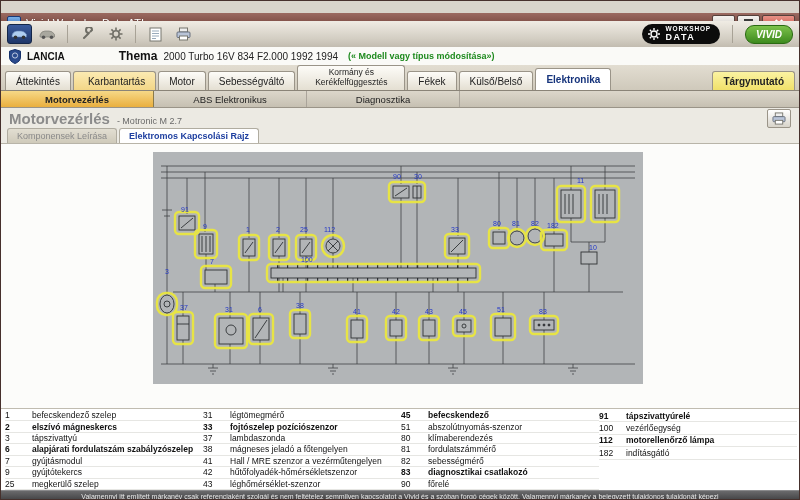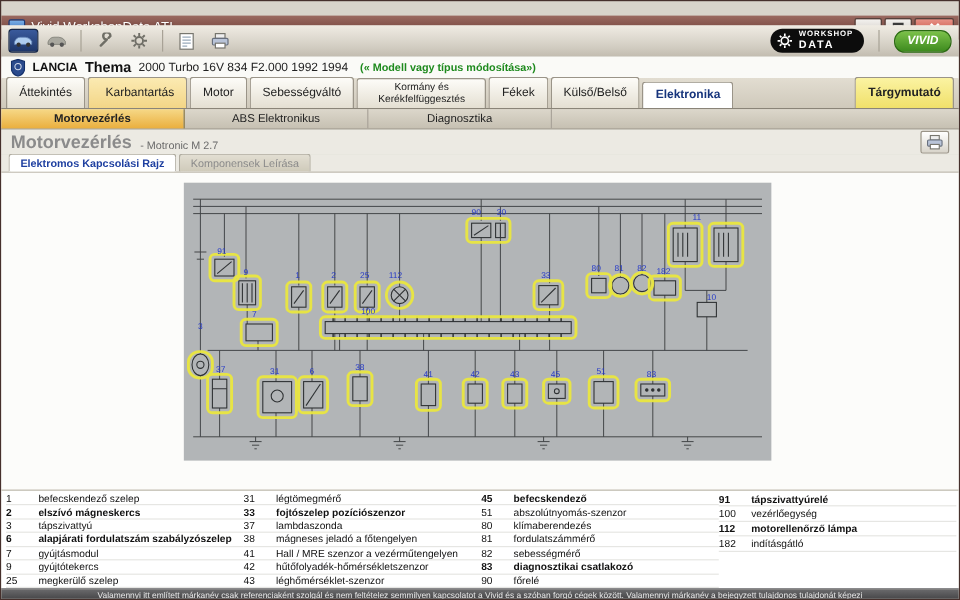--- a/index.html
+++ b/index.html
@@ -26,27 +26,27 @@
   .logos{margin-left:auto;display:flex;align-items:center;gap:8px;}
   .wsd-logo{height:20px;background:#0c0c0c;border-radius:10px;color:#fff;display:flex;align-items:center;padding:0 9px 0 5px;gap:5px;}
   .wsd-text{line-height:1;display:flex;flex-direction:column;}
   .wsd-text .l1{font-size:6.5px;font-weight:bold;letter-spacing:.8px;}
   .wsd-text .l2{font-size:9px;font-weight:bold;letter-spacing:1.5px;}
   .vivid-logo{width:48px;height:19px;background:linear-gradient(#7cc24a,#3d8a1e);border-radius:9px;color:#fff;font-style:italic;font-weight:bold;font-size:10px;display:flex;align-items:center;justify-content:center;border:1px solid #2a6a12;box-sizing:border-box;}
 
   
   .vehiclebar{position:absolute;top:46px;left:0;right:0;height:18px;background:#fafaf7;border-bottom:1px solid #c8c4ba;display:flex;align-items:center;padding:0 8px;gap:6px;}
   .v-make{font-weight:bold;font-size:10px;color:#111;}
-  .v-model{font-weight:bold;font-size:12px;color:#111;}
+  .v-model{font-weight:bold;font-size:12px;color:#111;margin-left:48px;}
   .v-details{font-size:10px;color:#222;}
   .v-link{font-size:9px;color:#1e8a1e;font-weight:bold;margin-left:4px;cursor:pointer;}
 
   
   .maintabs{position:absolute;top:64px;left:0;right:0;height:26px;background:linear-gradient(#e2ddd1,#cfc9bb);display:flex;align-items:flex-end;padding:0 4px;gap:2px;border-bottom:1px solid #8a8478;box-sizing:border-box;}
-  .tab{height:26px;display:flex;align-items:center;justify-content:center;padding:0 10px;background:linear-gradient(#fdfcf8,#e4dfd2);border:1px solid #9a9488;border-bottom:none;border-radius:3px 3px 0 0;font-size:10px;color:#222;white-space:nowrap;cursor:pointer;box-sizing:border-box;}
+  .tab{height:19px;display:flex;align-items:center;justify-content:center;padding:0 10px;background:linear-gradient(#fdfcf8,#e4dfd2);border:1px solid #9a9488;border-bottom:none;border-radius:3px 3px 0 0;font-size:10px;color:#222;white-space:nowrap;cursor:pointer;box-sizing:border-box;}
   .tab.twoline{height:25px;font-size:8.5px;line-height:1.15;width:108px;padding:0 4px;white-space:normal;text-align:center;}
   .tab.hl{background:linear-gradient(#fbeab2,#f3d687);padding-left:14px;}
   .tab.active{background:#fff;font-weight:bold;color:#16347c;height:22px;margin-top:36px;}
   .tab.accent{margin-left:auto;background:linear-gradient(#fbf3a2,#f0e06a);font-weight:bold;}
 
   
   .subtabs{position:absolute;top:90px;left:0;right:0;height:17px;background:linear-gradient(#dcd7cb,#c6c0b2);border-bottom:1px solid #9a9488;display:flex;align-items:stretch;box-sizing:border-box;}
   .subtab{display:flex;align-items:center;justify-content:center;font-size:9.5px;color:#222;min-width:132px;padding:0 10px;border-right:1px solid #aaa49a;cursor:pointer;}
   .subtab.active{background:linear-gradient(#f6d887,#eaaf3e);font-weight:bold;border-right-color:#8a7a4a;}
 
@@ -189,22 +189,22 @@
     <span class="print-btn">
       <svg width="14" height="13" viewBox="0 0 15 14">
           <rect x="3.5" y="1" width="8" height="4" fill="#eee" stroke="#77766e"></rect>
           <rect x="1" y="5" width="13" height="5.5" rx="1" fill="#b9c4d8" stroke="#68707e"></rect>
           <rect x="3.5" y="9" width="8" height="4" fill="#fff" stroke="#77766e"></rect>
         </svg>
     </span>
   </div>
 
   <div class="contenttabs">
+      <div class="ctab">Komponensek Leírása</div>
       <div class="ctab active">Elektromos Kapcsolási Rajz</div>
-      <div class="ctab">Komponensek Leírása</div>
     </div>
 
   <div class="content">
     <div class="diagram">
       <svg width="490" height="232" viewBox="0 0 490 232">
         <rect x="0" y="0" width="490" height="232" fill="#b2b5b7"></rect>
 
         <g stroke="#3f4244" stroke-width="0.8" fill="none">
           <path d="M8,14 H482 M8,20 H482 M8,26 H482"></path>
           <path d="M14,14 V143 M9,58 H19 M11,64 H17"></path>

